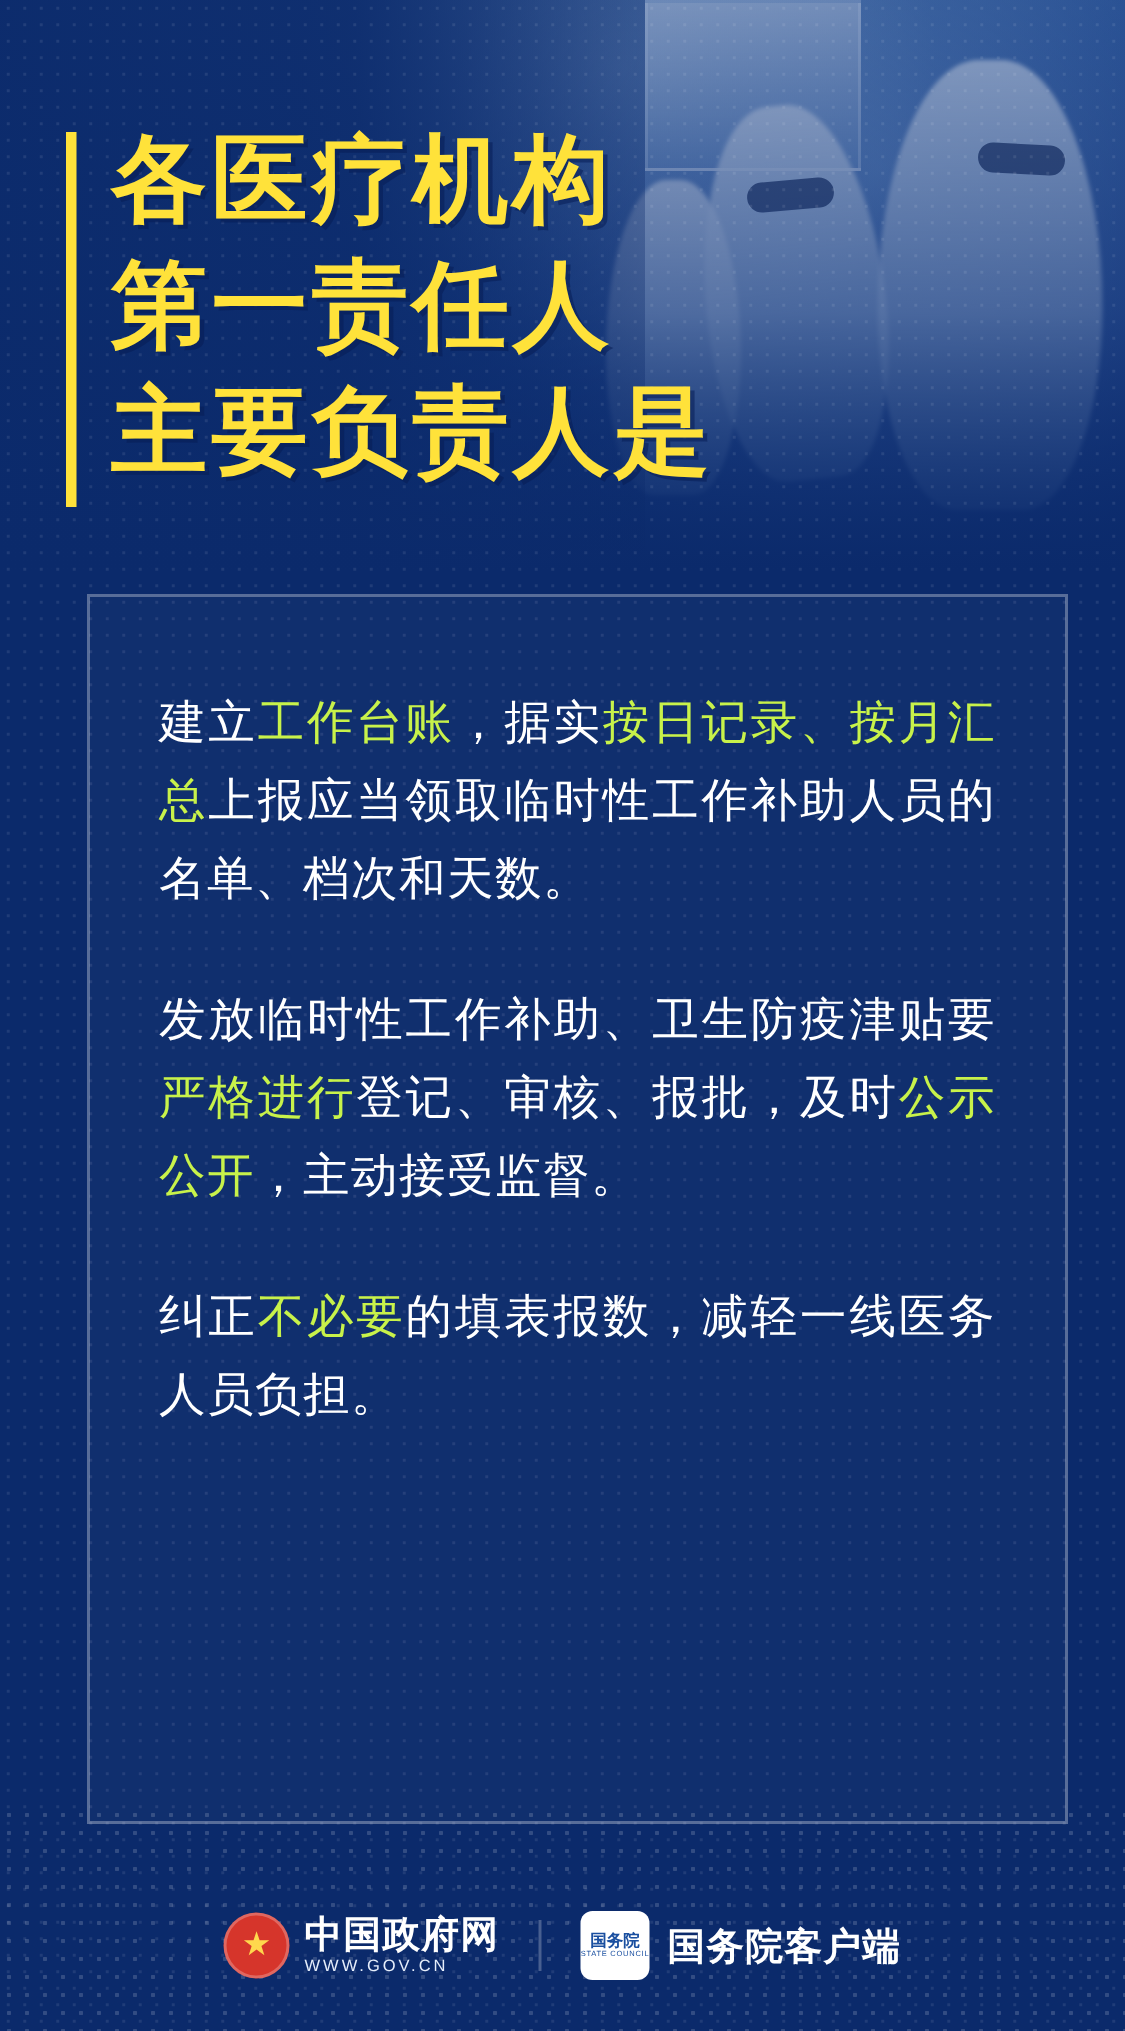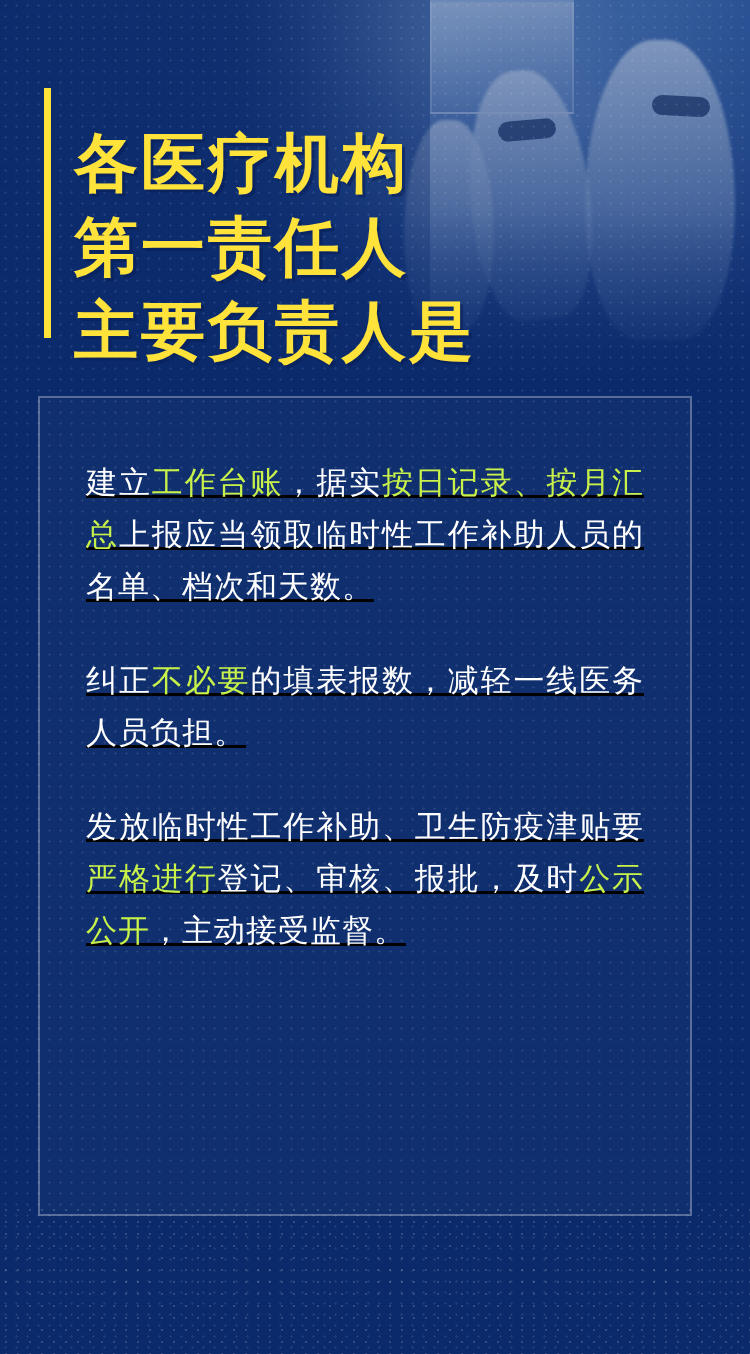--- a/index.html
+++ b/index.html
@@ -87,43 +87,41 @@
     width: 620px;
   }
   .title-bar {
     position: absolute;
     left: 0; top: 10px;
     width: 7px; height: 250px;
     background: #ffe23a;
   }
   .title-lines {
     margin-left: 30px;
-    margin-top: 43px;
   }
   .title-line {
     font-family: "DejaVu Sans", "Liberation Sans", sans-serif;
     font-weight: bold;
     color: #ffe23a;
     font-size: 64px;
     line-height: 84px;
     letter-spacing: 3px;
     white-space: nowrap;
     text-shadow: 3px 3px 0 rgba(8,30,85,0.55);
   }
 
   
   .card {
     position: absolute;
-    left: 38px; top: 396px;
+    left: 58px; top: 396px;
     width: 654px;
     height: 820px;
     border: 2px solid rgba(255,255,255,0.30);
     box-sizing: border-box;
     background: rgba(255,255,255,0.025);
-    text-decoration: underline;
   }
   .card-inner {
     padding: 58px 46px 30px 46px;
   }
   .para {
     color: #ffffff;
     font-size: 31px;
     line-height: 52px;
     letter-spacing: 1px;
     margin: 0 0 42px 0;
@@ -246,19 +244,36 @@
     <div class="title-lines">
       <div class="title-line">各医疗机构</div>
       <div class="title-line">第一责任人</div>
       <div class="title-line">主要负责人是</div>
     </div>
   </div>
 
   <div class="card">
     <div class="card-inner">
       <p class="para"><span>建立</span><span class="hl">工作台账</span><span>，据实</span><span class="hl">按日记录、按月汇总</span><span>上报应当领取临时性工作补助人员的名单、档次和天数。</span></p>
+      <p class="para"><span>发放临时性工作补助、卫生防疫津贴要</span><span class="hl">严格进行</span><span>登记、审核、报批，及时</span><span class="hl">公示公开</span><span>，主动接受监督。</span></p>
       <p class="para"><span>纠正</span><span class="hl">不必要</span><span>的填表报数，减轻一线医务人员负担。</span></p>
-      <p class="para"><span>发放临时性工作补助、卫生防疫津贴要</span><span class="hl">严格进行</span><span>登记、审核、报批，及时</span><span class="hl">公示公开</span><span>，主动接受监督。</span></p>
-    </div>
-  </div>
-
+    </div>
+  </div>
+
+  <div class="footer">
+    <div class="brand">
+      <div class="emblem"></div>
+      <div class="brand-text">
+        <span class="brand-main">中国政府网</span>
+        <span class="brand-sub">WWW.GOV.CN</span>
+      </div>
+    </div>
+    <div class="divider-dot"></div>
+    <div class="app">
+      <div class="app-icon">
+        <span class="ai-top">国务院</span>
+        <span class="ai-bot">STATE COUNCIL</span>
+      </div>
+      <span class="app-name">国务院客户端</span>
+    </div>
+  </div>
 
 </div>
 
 </body></html>

